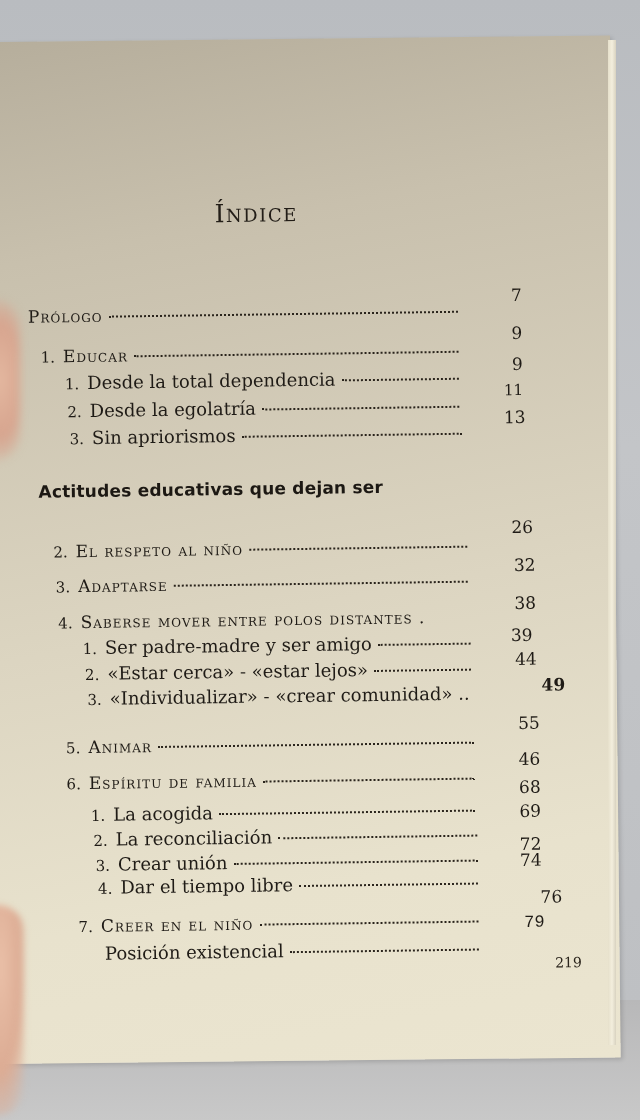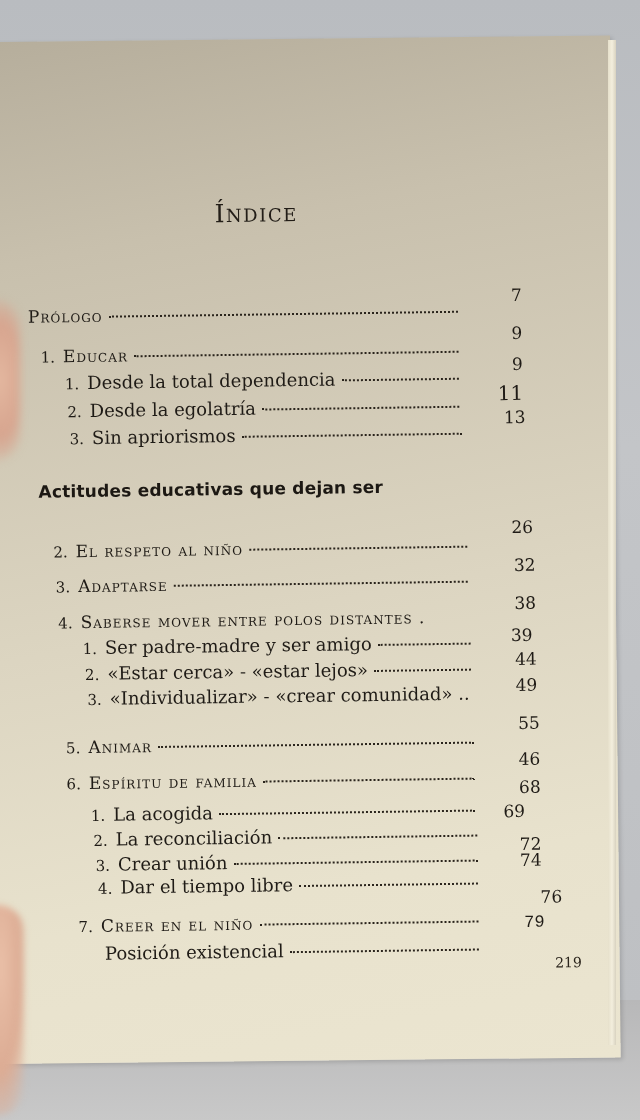--- a/index.html
+++ b/index.html
@@ -153,21 +153,21 @@
     <span class="label plain">Desde la total dependencia</span>
     <span class="leader"></span>
   </div>
   <div class="pg" style="left:496px; top:357px;">9</div>
 
   <div class="row" style="left:70px; top:397px; width:398px;">
     <span class="num">2.</span>
     <span class="label plain">Desde la egolatría</span>
     <span class="leader"></span>
   </div>
-  <div class="pg" style="left:496px; top:384px; font-size:20px;">11</div>
+  <div class="pg" style="left:496px; top:384px; font-size:15px;">11</div>
 
   <div class="row" style="left:72px; top:424px; width:398px;">
     <span class="num">3.</span>
     <span class="label plain">Sin apriorismos</span>
     <span class="leader"></span>
   </div>
   <div class="pg" style="left:498px; top:410px;">13</div>
 
   <div class="section-heading">Actitudes educativas que dejan ser</div>
 
@@ -202,21 +202,21 @@
     <span class="num">2.</span>
     <span class="label plain">«Estar cerca» - «estar lejos»</span>
     <span class="leader"></span>
   </div>
   <div class="pg" style="left:506px; top:652px;">44</div>
 
   <div class="row" style="left:86px; top:685px; width:392px;">
     <span class="num">3.</span>
     <span class="label plain">«Individualizar» - «crear comunidad» ..</span>
   </div>
-  <div class="pg" style="left:506px; top:678px;">49</div>
+  <div class="pg" style="left:534px; top:678px;font-weight:bold;">49</div>
 
   <div class="row" style="left:64px; top:734px; width:414px;">
     <span class="num">5.</span>
     <span class="label sc">Animar</span>
     <span class="leader"></span>
   </div>
   <div class="pg" style="left:508px; top:716px;">55</div>
 
   <div class="row" style="left:64px; top:770px; width:414px;">
     <span class="num">6.</span>
@@ -230,21 +230,21 @@
     <span class="label plain">La acogida</span>
     <span class="leader"></span>
   </div>
   <div class="pg" style="left:508px; top:780px;">68</div>
 
   <div class="row" style="left:90px; top:826px; width:390px;">
     <span class="num">2.</span>
     <span class="label plain">La reconciliación</span>
     <span class="leader"></span>
   </div>
-  <div class="pg" style="left:492px; top:804px;">69</div>
+  <div class="pg" style="left:508px; top:804px;">69</div>
 
   <div class="row" style="left:92px; top:851px; width:388px;">
     <span class="num">3.</span>
     <span class="label plain">Crear unión</span>
     <span class="leader"></span>
   </div>
   <div class="pg" style="left:508px; top:829px;margin-top:8px;">72</div>
 
   <div class="row" style="left:94px; top:874px; width:386px;">
     <span class="num">4.</span>

